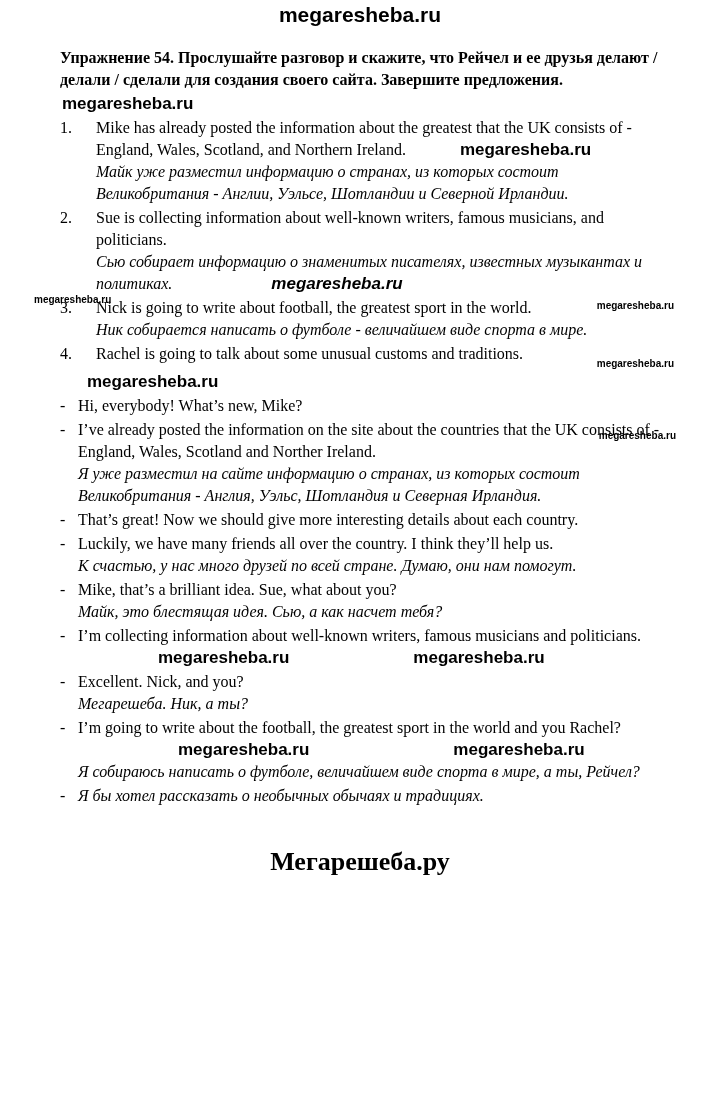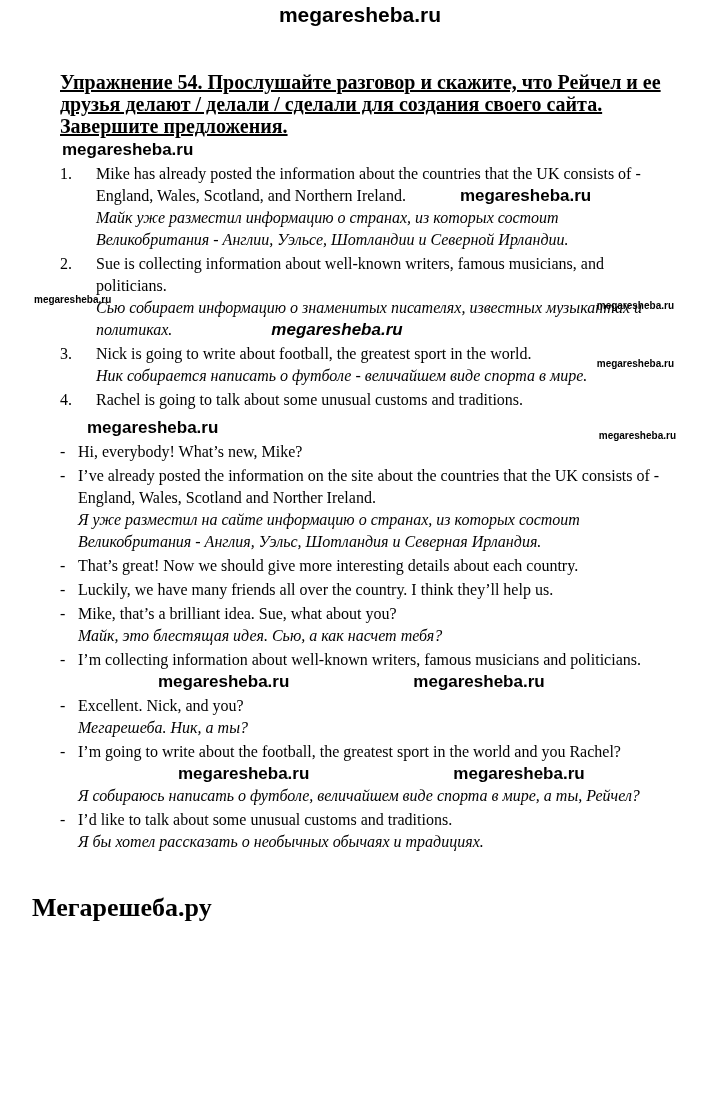--- a/index.html
+++ b/index.html
@@ -11,23 +11,22 @@
     position:relative; overflow:hidden;
     margin:0 auto;
   }
   .site-header {
     text-align:center;
     font-family:"Liberation Sans", sans-serif;
     font-weight:700; font-size:21px;
     padding-top:3px;
   }
   .heading {
-    font-weight:700; font-size:20px; line-height:22px;
-    margin:44px 26px 0 28px;
-    text-decoration:underline;
+    font-weight:700; font-size:16px; line-height:22px;
+    margin:20px 26px 0 28px;
   }
   .content {
     margin:0 26px 0 28px;
     font-size:16px; line-height:22px;
   }
   .wm { font-family:"Liberation Sans", sans-serif; font-weight:700; color:#000; }
   .wm-lg { font-size:17px; }
   .wm-sm { font-size:10px; }
   .wm-block { margin:2px 0 2px 2px; }
   .wm-abs { position:absolute; }
@@ -41,41 +40,41 @@
   .ru { font-style:italic; }
   .ml50 { margin-left:50px; }
   .ml60 { margin-left:60px; }
   .ml80 { margin-left:80px; }
   .ml95 { margin-left:95px; }
   .ml100 { margin-left:100px; }
   .ml120 { margin-left:120px; }
   .ml140 { margin-left:140px; }
   .ml8 { margin-left:8px; }
   .footer {
-    text-align:left; font-weight:700; font-size:26px;
+    text-align:center; font-weight:700; font-size:26px;
     margin-top:40px;
   }
 </style>
 </head>
 <body>
 
 <div class="page">
 
   <div class="site-header wm">megaresheba.ru</div>
 
   <div class="heading">Упражнение 54. Прослушайте разговор и скажите, что Рейчел и ее друзья делают / делали / сделали для создания своего сайта. Завершите предложения.</div>
 
   <div class="content">
 
     <div class="wm wm-lg wm-block">megaresheba.ru</div>
 
     <div class="item">
       <span class="num">1.</span>
       <div class="body">
-        <span class="en">Mike has already posted the information about the countries that the UK consists of - England, Wales, Scotland, and Northern Ireland.</span>
+        <span class="en">Mike has already posted the information about the greatest that the UK consists of - England, Wales, Scotland, and Northern Ireland.</span>
         <span class="wm wm-lg ml50">megaresheba.ru</span>
         <div class="ru">Майк уже разместил информацию о странах, из которых состоит Великобритания - Англии, Уэльсе, Шотландии и Северной Ирландии.</div>
       </div>
     </div>
 
     <div class="item">
       <span class="num">2.</span>
       <div class="body">
         <div class="en">Sue is collecting information about well-known writers, famous musicians, and politicians.</div>
         <div class="ru">
@@ -123,20 +122,21 @@
       <span class="dash">-</span>
       <div class="body">
         <div class="en">That’s great! Now we should give more interesting details about each country.</div>
       </div>
     </div>
 
     <div class="dlg">
       <span class="dash">-</span>
       <div class="body">
         <div class="en">Luckily, we have many friends all over the country. I think they’ll help us.</div>
+        <div class="ru">К счастью, у нас много друзей по всей стране. Думаю, они нам помогут.</div>
       </div>
     </div>
 
     <div class="dlg">
       <span class="dash">-</span>
       <div class="body">
         <div class="en">Mike, that’s a brilliant idea. Sue, what about you?</div>
         <div class="ru">Майк, это блестящая идея. Сью, а как насчет тебя?</div>
       </div>
     </div>
@@ -168,21 +168,20 @@
           <span class="wm wm-lg ml100">megaresheba.ru</span>
           <span class="wm wm-lg ml140">megaresheba.ru</span>
         </div>
         <div class="ru">Я собираюсь написать о футболе, величайшем виде спорта в мире, а ты, Рейчел?</div>
       </div>
     </div>
 
     <div class="dlg">
       <span class="dash">-</span>
       <div class="body">
-        <div class="en">I’d like to talk about some unusual customs and traditions.</div>
         <div class="ru">Я бы хотел рассказать о необычных обычаях и традициях.</div>
       </div>
     </div>
 
   </div>
 
   <span class="wm wm-sm wm-abs" style="left:2px; top:294px;">megaresheba.ru</span>
   <span class="wm wm-sm wm-abs" style="right:14px; top:300px;">megaresheba.ru</span>
   <span class="wm wm-sm wm-abs" style="right:14px; top:358px;">megaresheba.ru</span>
   <span class="wm wm-sm wm-abs" style="right:12px; top:430px;">megaresheba.ru</span>

